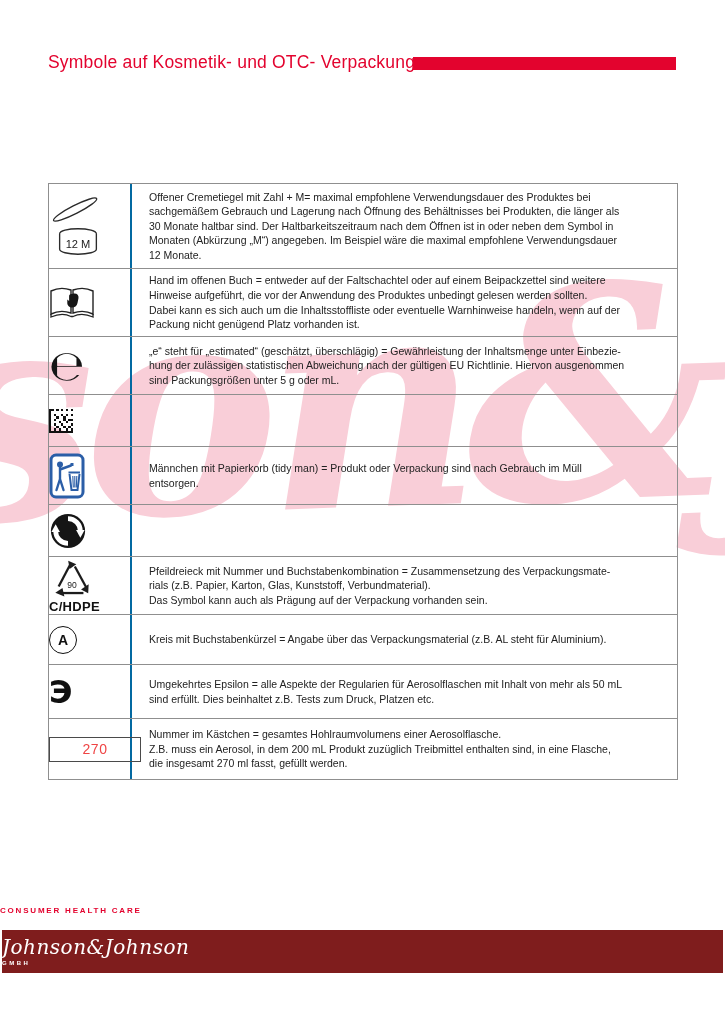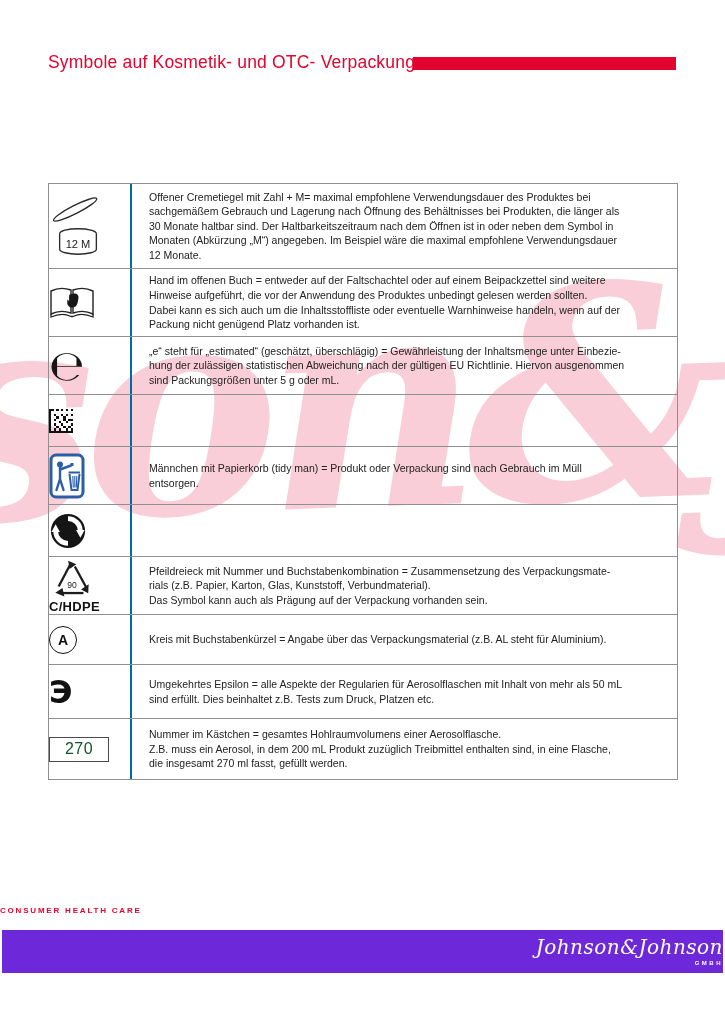--- a/index.html
+++ b/index.html
@@ -23,27 +23,27 @@
     display:flex;flex-direction:column;align-items:flex-start;justify-content:center;}
   .text-cell{flex:1;display:flex;align-items:center;padding:6px 6px 6px 17px;box-sizing:border-box;}
   .row-text{font-size:10.5px;line-height:14.6px;white-space:pre-line;color:#222;}
   .h1{height:85px}.h2{height:54px}.h3{height:68px}.h4{height:58px}.h5{height:52px}
   .h6{height:58px}.h7{height:52px}.h8{height:58px}.h9{height:50px}.h10{height:54px}.h11{height:60px}
   .estimated-e{font-family:"DejaVu Sans",sans-serif;font-size:42px;line-height:1;color:#161616;}
   .rev-epsilon{font-family:"DejaVu Sans",sans-serif;font-size:32px;font-weight:700;line-height:1;color:#111;}
   .circle-a{width:26px;height:26px;border:1.6px solid #111;border-radius:50%;
     display:flex;align-items:center;justify-content:center;font-weight:700;font-size:14px;color:#111;background:#fff0;}
   .num-box{min-width:50px;height:23px;border:1.3px solid #4a4a4a;display:flex;align-items:center;
-    justify-content:center;font-size:16px;color:#14532d;padding:0 4px;letter-spacing:.5px;}
+    justify-content:center;font-size:14px;color:#ef4444;padding:0 20px;letter-spacing:.5px;}
   .chdpe{font-size:13px;font-weight:700;color:#111;margin-top:1px;letter-spacing:.3px;}
   
   #chc-label{position:absolute;left:0;top:906px;width:100%;text-align:left;
     font-size:8px;font-weight:700;letter-spacing:1.8px;color:#e3032e;}
-  #footer-bar{position:absolute;left:2px;right:2px;top:930px;height:43px;background:#6d28d9;
-    display:flex;flex-direction:column;align-items:flex-end;justify-content:center;}
+  #footer-bar{position:absolute;left:2px;right:2px;top:930px;height:43px;background:#7f1d1d;
+    display:flex;flex-direction:column;align-items:flex-start;justify-content:center;}
   #jnj-logo{font-family:"DejaVu Serif",serif;font-style:italic;font-size:20px;color:#ffffff;
     line-height:1;letter-spacing:.5px;}
   #jnj-sub{font-size:6px;font-weight:700;letter-spacing:2.5px;color:#ffffff;margin-top:3px;}
   svg text{font-family:"Liberation Sans",sans-serif;}
 </style>
 </head>
 <body>
 
 <div id="page">
 

